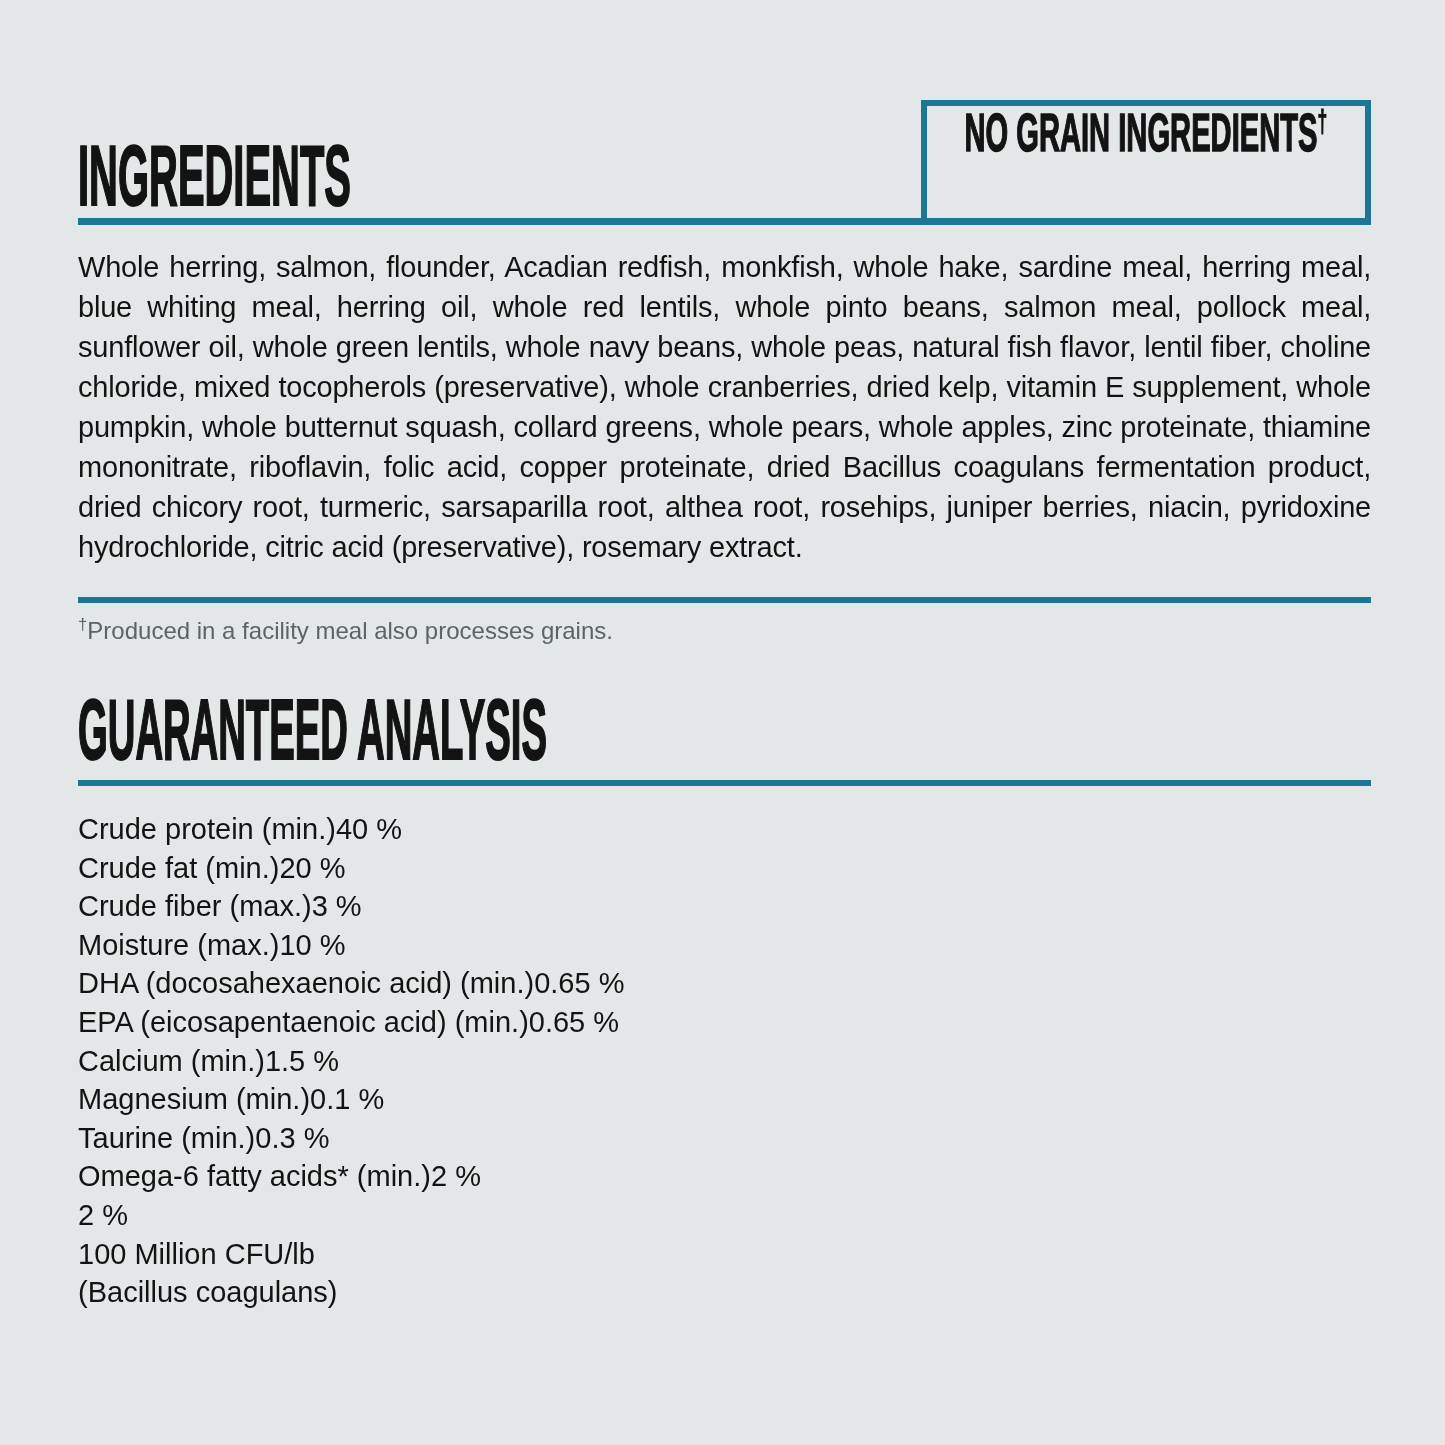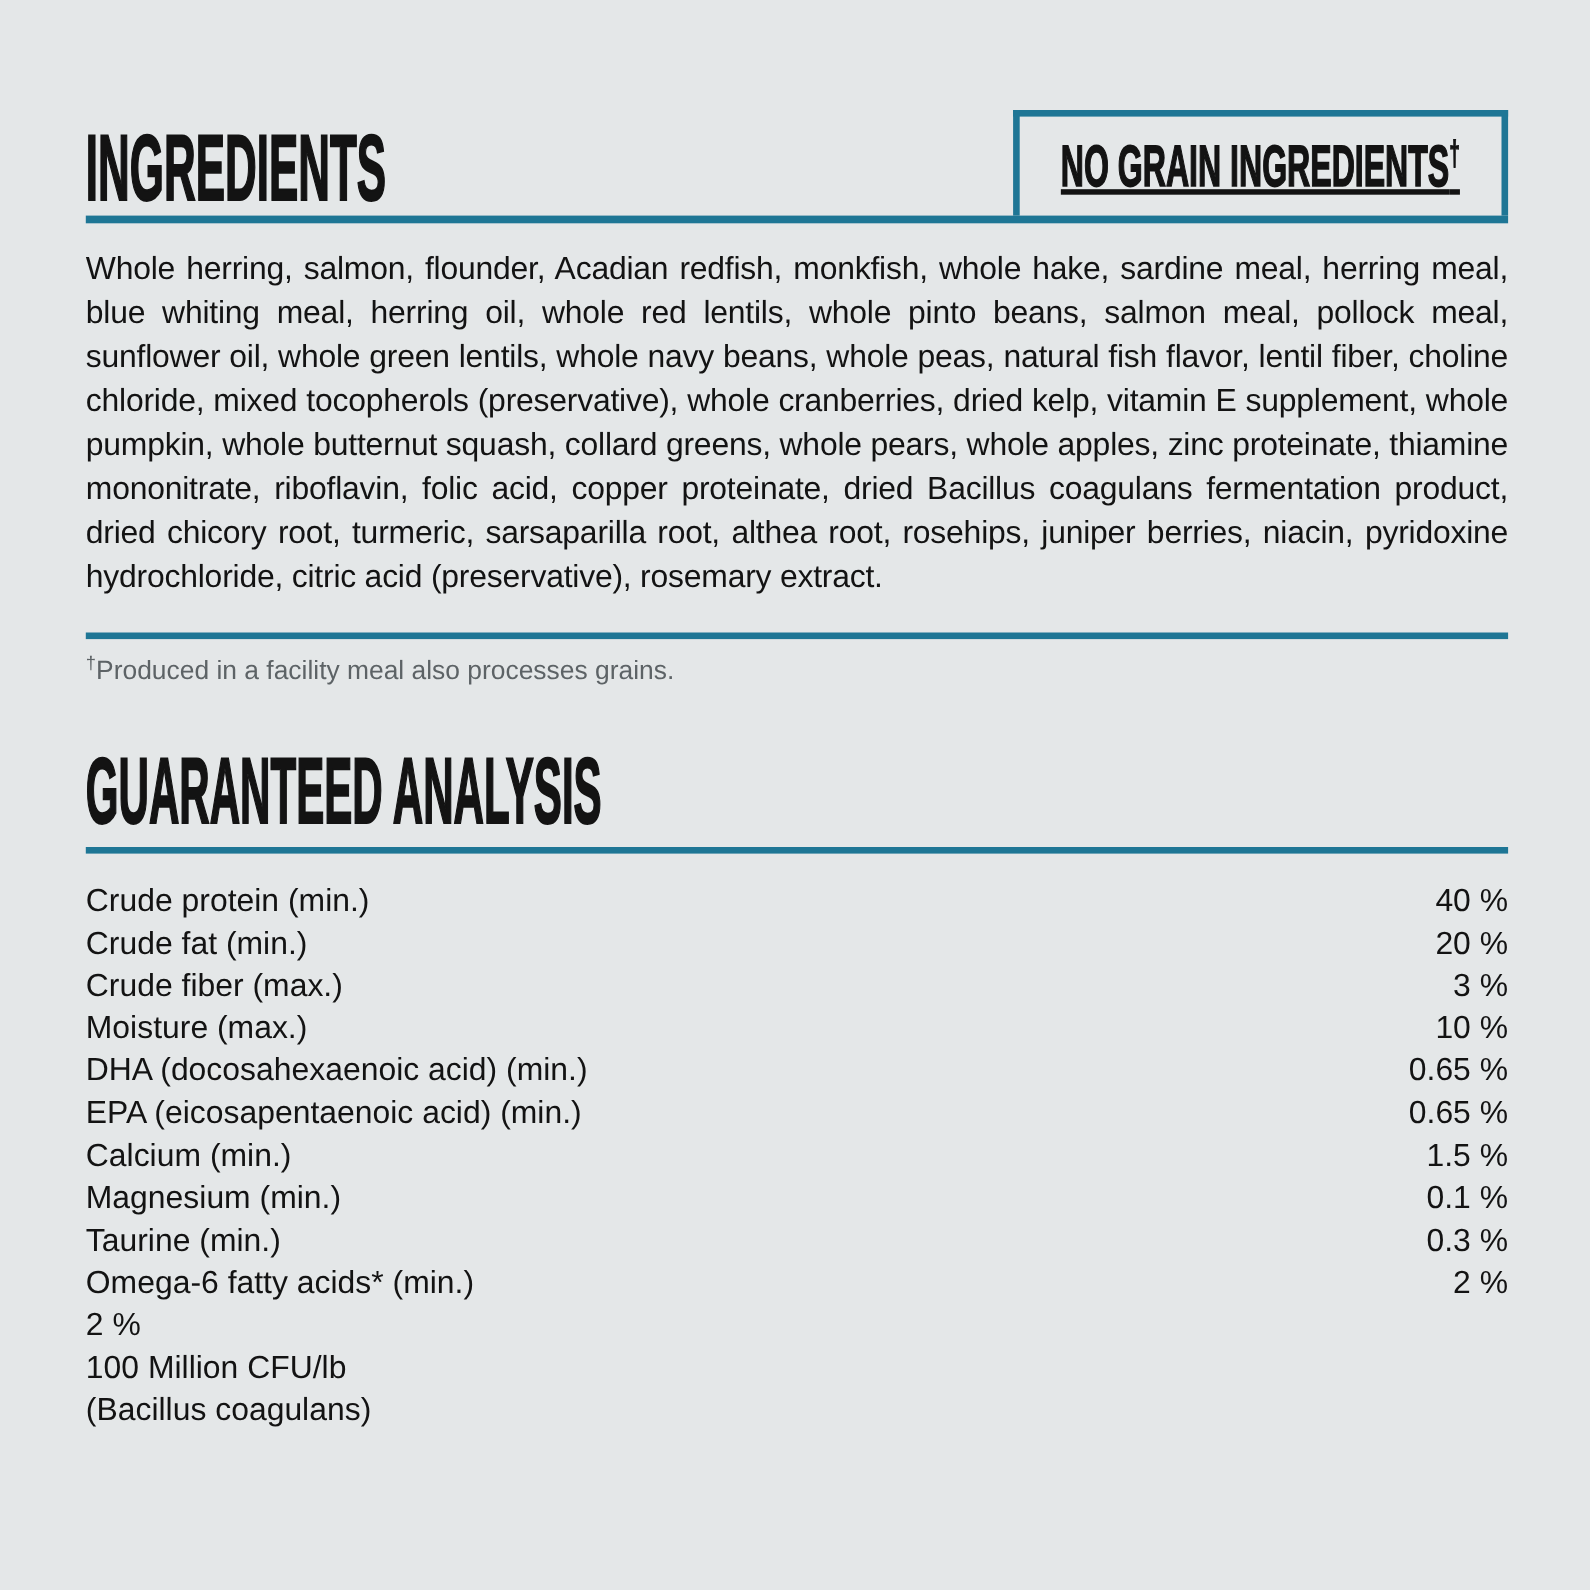--- a/index.html
+++ b/index.html
@@ -55,25 +55,23 @@
     display:flex;
     justify-content:space-between;
     align-items:flex-end;
     border-bottom:7px solid var(--teal);
   }
   .big-title{margin:0;line-height:1;}
   .badge{
     border:6px solid var(--teal);
     border-bottom:none;
     width:450px;
-    height:96px;
+    height:118px;
     display:flex;
-    align-items:center;
     justify-content:center;
-    text-decoration:underline;
   }
   
   .ingredients-body{
     margin:22px 0 0 0;
     font-size:29px;
     line-height:40px;
     letter-spacing:-0.2px;
     text-align:justify;
   }
   
@@ -85,30 +83,30 @@
   }
   
   .footnote{
     margin:12px 0 0 0;
     font-size:24px;
     color:var(--muted);
   }
   .footnote sup{font-size:70%;}
   
   .ga-head{
-    margin-top:53px;
+    margin-top:42px;
     border-bottom:6px solid var(--teal);
     padding-bottom:8px;
   }
   .analysis{
     margin-top:24px;
   }
   .row{
     display:flex;
-    justify-content:space-between;
+    justify-content:flex-start;
     align-items:baseline;
     font-size:29px;
     line-height:38.6px;
   }
   .row-label{white-space:nowrap;}
   .row-value{white-space:nowrap;text-align:right;}
 </style>
 </head>
 <body>
 

